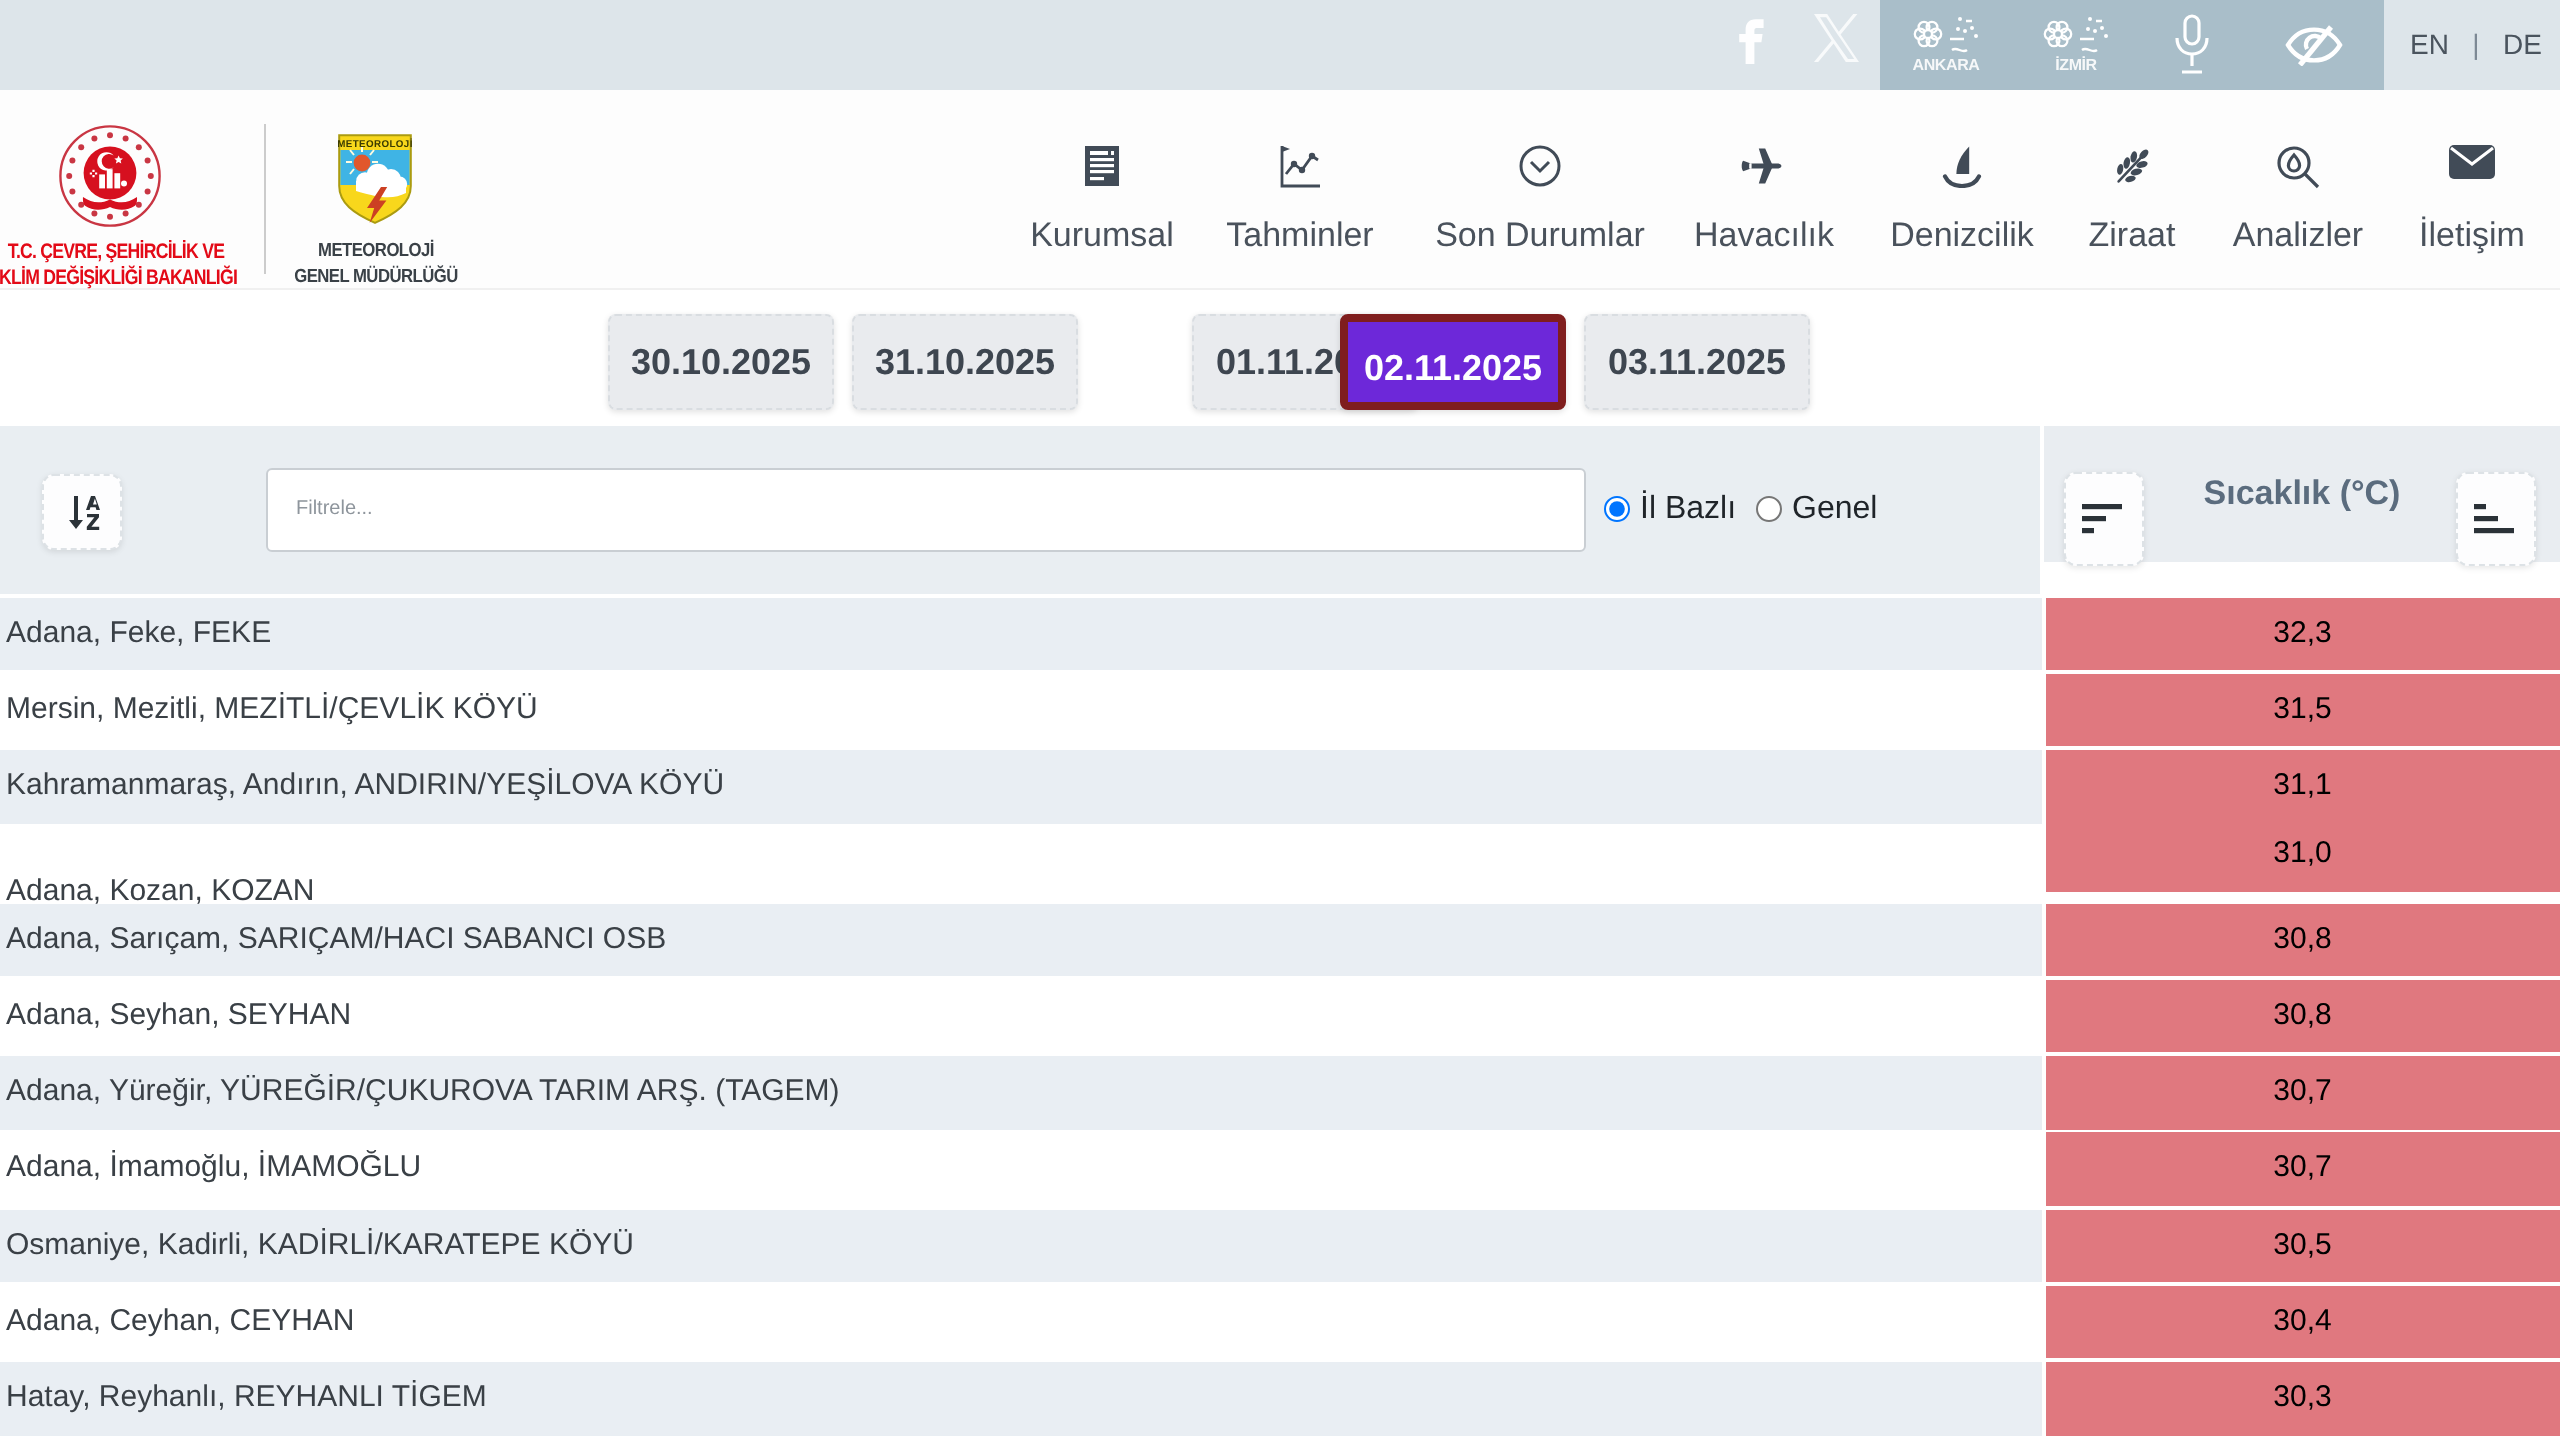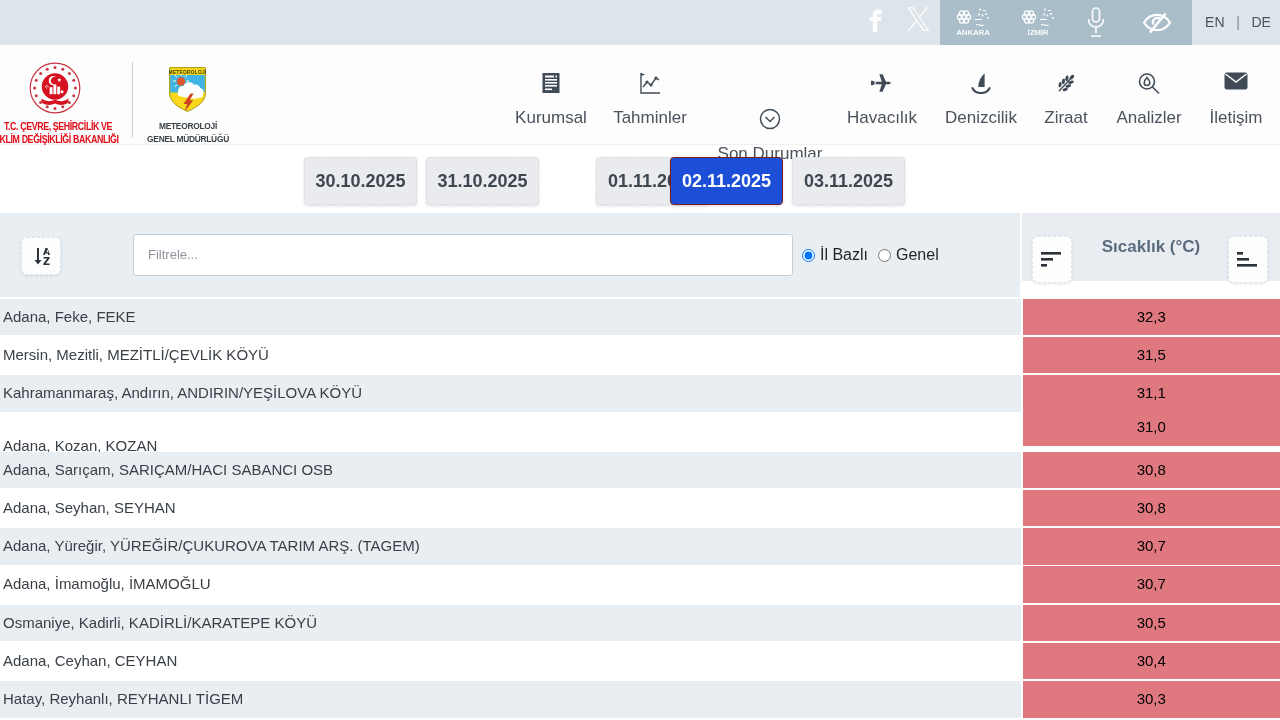--- a/index.html
+++ b/index.html
@@ -26,28 +26,28 @@
 .nav { position:absolute; top:45px; height:100px; text-align:center; }
 .nav .ico { position:absolute; top:27px; left:50%; transform:translateX(-50%); }
 .nav .lbl { position:absolute; top:63px; width:100%; text-align:center;
   font-size:17px; color:#4a525c; }
 
 
 .tab { position:absolute; top:157px; width:113px; height:48px; border-radius:4px;
   background:#e9ebee; border:1px dashed #d9dde1; color:#3e4650; font-weight:bold;
   font-size:18px; text-align:center; line-height:46px;
   box-shadow:0 1px 3px rgba(0,0,0,0.12); }
-.tab.active { background:#1d4ed8; border:1px solid #7f1d1d; color:#fff; }
+.tab.active { background:#6d28d9; border:4px solid #7f1d1d; color:#fff; }
 
 
 #toolbar { position:absolute; left:0; top:213px; width:1020px; height:84px; background:#e9eef2; }
 #sortaz { position:absolute; left:21px; top:24px; width:40px; height:38px; background:#fdfdfe;
   border:1px dashed #dde2e6; border-radius:6px; box-shadow:0 1px 3px rgba(0,0,0,0.1); }
 #filtinp { position:absolute; left:133px; top:21px; width:660px; height:42px; background:#fff;
-  border:1px solid #c9ced3; border-radius:3px; font-size:13px; color:#8e959c;
+  border:1px solid #c9ced3; border-radius:3px; font-size:10px; color:#8e959c;
   line-height:40px; padding-left:14px; }
 #radios { position:absolute; left:802px; top:21px; height:42px; line-height:42px; font-size:16px; color:#1f2429; }
 #radios input { vertical-align:-2px; margin-right:5px; }
 #radios label { margin-right:10px; }
 
 
 #tpanel { position:absolute; left:1022px; top:213px; width:258px; height:68px; background:#e9edf1; }
 .sbtn { position:absolute; top:23px; width:40px; height:47px; background:#fdfdfe;
   border:1px dashed #dde2e6; border-radius:6px; box-shadow:0 1px 3px rgba(0,0,0,0.1); }
 #ttitle { position:absolute; left:0; top:24px; width:258px; text-align:center;
@@ -211,21 +211,21 @@
     </g>
     <g fill="#414b57">
         <circle cx="8" cy="10" r="1.6"></circle>
         <circle cx="12" cy="13" r="1.6"></circle>
         <circle cx="17" cy="6" r="1.6"></circle>
       </g>
     <path d="M2 1l4 1.5L2 4z" fill="#414b57"></path>
   </svg>
   <div class="lbl">Tahminler</div>
 </div>
-<div class="nav" style="left:715px;width:110px;margin-top:36px;">
+<div class="nav" style="left:715px;width:110px;">
   <svg class="ico" width="22" height="22" viewBox="0 0 22 22">
     <circle cx="11" cy="11" r="9.5" stroke="#414b57" fill="none" stroke-width="1.5"></circle>
     <path d="m6.5 9 4.5 4.5L15.5 9" stroke="#414b57" fill="none" stroke-width="1.5"></path>
   </svg>
   <div class="lbl">Son Durumlar</div>
 </div>
 <div class="nav" style="left:837px;width:90px;">
   <svg class="ico" width="24" height="22" viewBox="0 0 24 22">
     <path d="M1.6 8.4C.6 9.2.6 12.8 1.6 13.6L5.8 12.1V9.9zM4.6 9.7h14.6c2 .55 2 2.05 0 2.6H4.6z" fill="#414b57"></path>
     <path d="M11.8 10 9.4 2.3h3.2L16 10zM11.8 12l-2.4 7.7h3.2L16 12z" fill="#414b57"></path>

